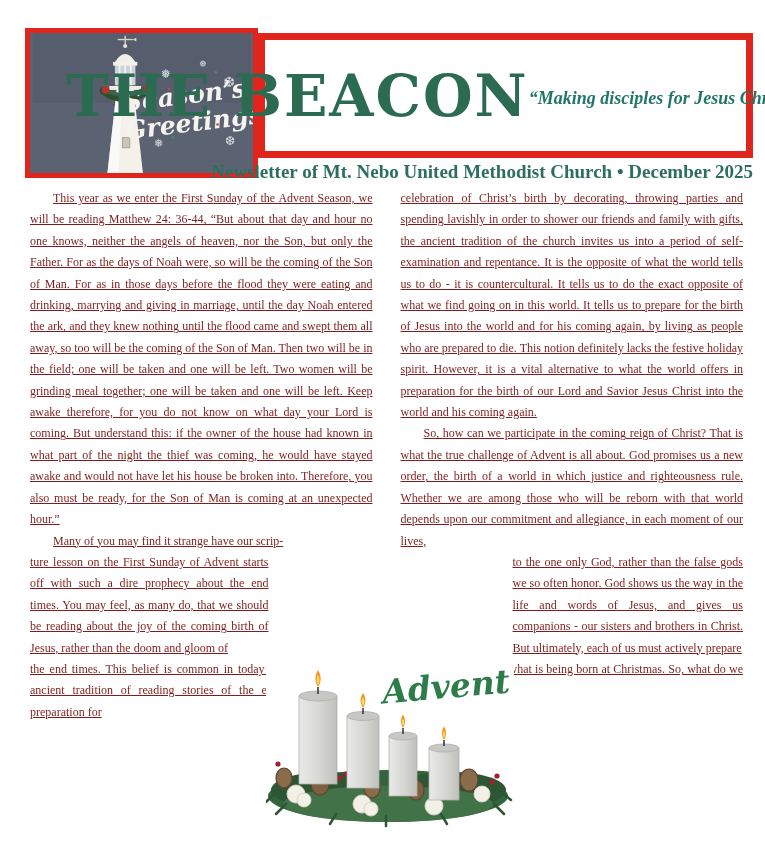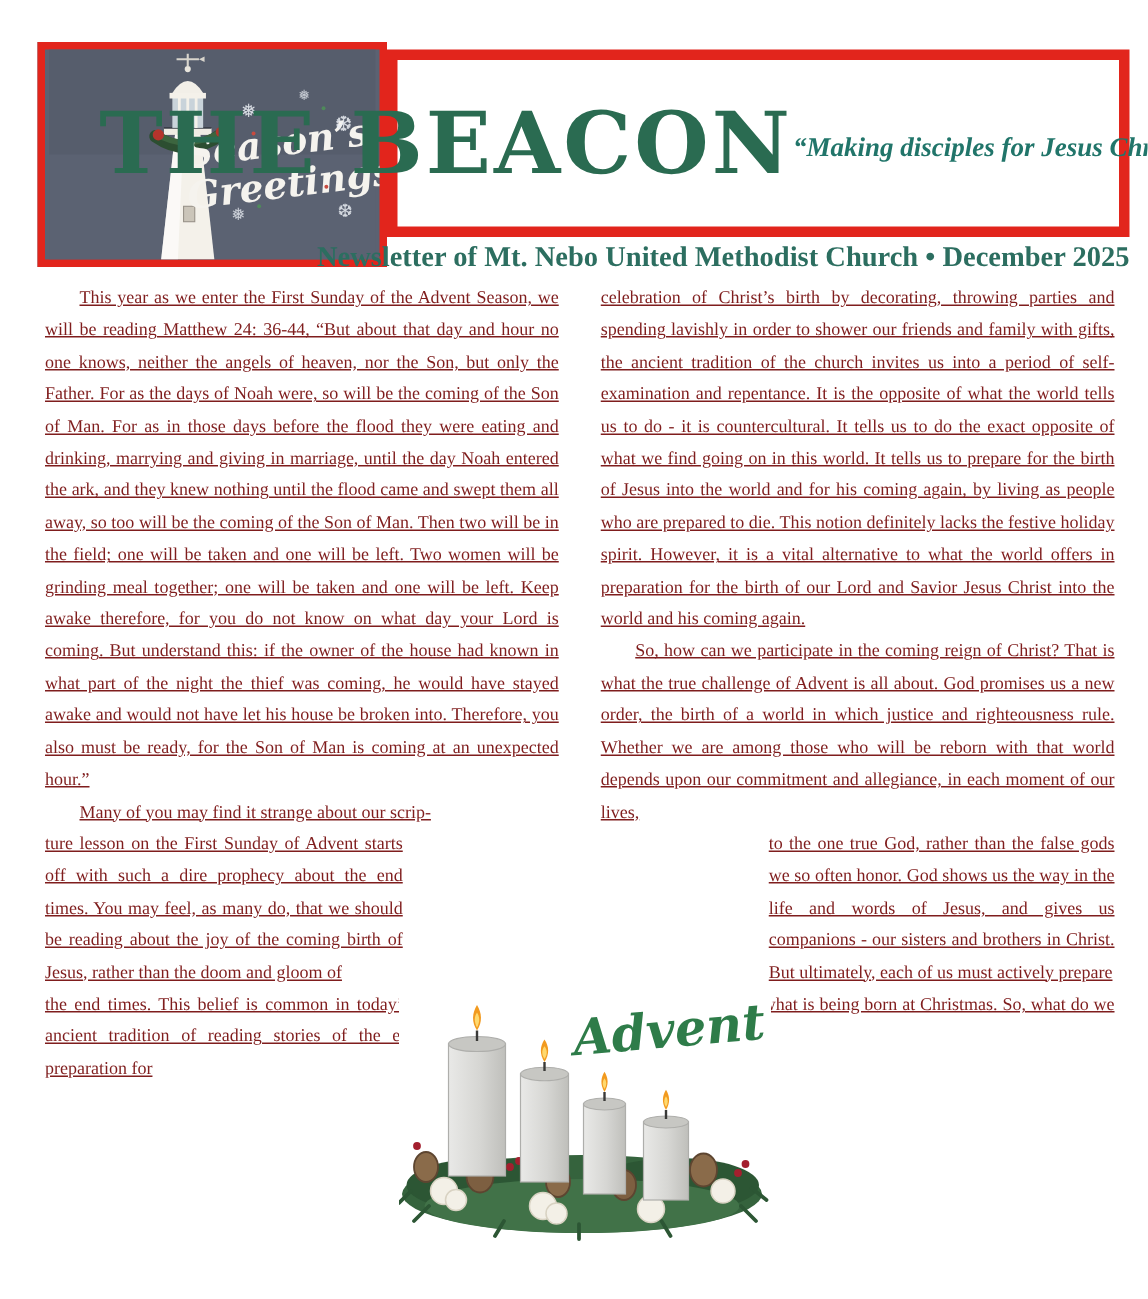--- a/index.html
+++ b/index.html
@@ -144,28 +144,28 @@
 <div class="title-box">
   <div class="masthead-title">THE BEACON</div>
   <div class="tagline">“Making disciples for Jesus Christ to share God’s love.”</div>
 </div>
 
 <div class="newsletter-line">Newsletter of Mt. Nebo United Methodist Church • December 2025</div>
 
 <div class="columns">
   <div class="col">
     <p class="seg indent">This year as we enter the First Sunday of the Advent Season, we will be reading Matthew 24: 36-44, “But about that day and hour no one knows, neither the angels of heaven, nor the Son, but only the Father. For as the days of Noah were, so will be the coming of the Son of Man. For as in those days before the flood they were eating and drinking, marrying and giving in marriage, until the day Noah entered the ark, and they knew nothing until the flood came and swept them all away, so too will be the coming of the Son of Man. Then two will be in the field; one will be taken and one will be left. Two women will be grinding meal together; one will be taken and one will be left. Keep awake therefore, for you do not know on what day your Lord is coming. But understand this: if the owner of the house had known in what part of the night the thief was coming, he would have stayed awake and would not have let his house be broken into. Therefore, you also must be ready, for the Son of Man is coming at an unexpected hour.”</p>
-    <p class="seg indent">Many of you may find it strange about our scrip-</p>
+    <p class="seg indent">Many of you may find it strange have our scrip-</p>
     <p class="seg narrow-r">ture lesson on the First Sunday of Advent starts off with such a dire prophecy about the end times. You may feel, as many do, that we should be reading about the joy of the coming birth of Jesus, rather than the doom and gloom of</p>
     <p class="seg">the end times. This belief is common in today’s church because the ancient tradition of reading stories of the end of the world as preparation for</p>
   </div>
   <div class="col">
     <p class="seg">celebration of Christ’s birth by decorating, throwing parties and spending lavishly in order to shower our friends and family with gifts, the ancient tradition of the church invites us into a period of self-examination and repentance. It is the opposite of what the world tells us to do - it is countercultural. It tells us to do the exact opposite of what we find going on in this world. It tells us to prepare for the birth of Jesus into the world and for his coming again, by living as people who are prepared to die. This notion definitely lacks the festive holiday spirit. However, it is a vital alternative to what the world offers in preparation for the birth of our Lord and Savior Jesus Christ into the world and his coming again.</p>
     <p class="seg indent">So, how can we participate in the coming reign of Christ? That is what the true challenge of Advent is all about. God promises us a new order, the birth of a world in which justice and righteousness rule. Whether we are among those who will be reborn with that world depends upon our commitment and allegiance, in each moment of our lives,</p>
-    <p class="seg narrow-l">to the one true God, rather than the false gods we so often honor. God shows us the way in the life and words of Jesus, and gives us companions - our sisters and brothers in Christ. But ultimately, each of us must actively prepare</p>
+    <p class="seg narrow-l">to the one only God, rather than the false gods we so often honor. God shows us the way in the life and words of Jesus, and gives us companions - our sisters and brothers in Christ. But ultimately, each of us must actively prepare</p>
     <p class="seg">if we are to be part of what is being born at Christmas. So, what do we have to do to prepare?</p>
   </div>
 </div>
 
 <div class="advent-figure">
   <svg viewBox="0 0 248 176">
     <defs>
       <linearGradient id="cnd" x1="0" y1="0" x2="1" y2="0">
         <stop offset="0" stop-color="#e9e9e7"></stop>
         <stop offset="0.55" stop-color="#d6d6d3"></stop>

